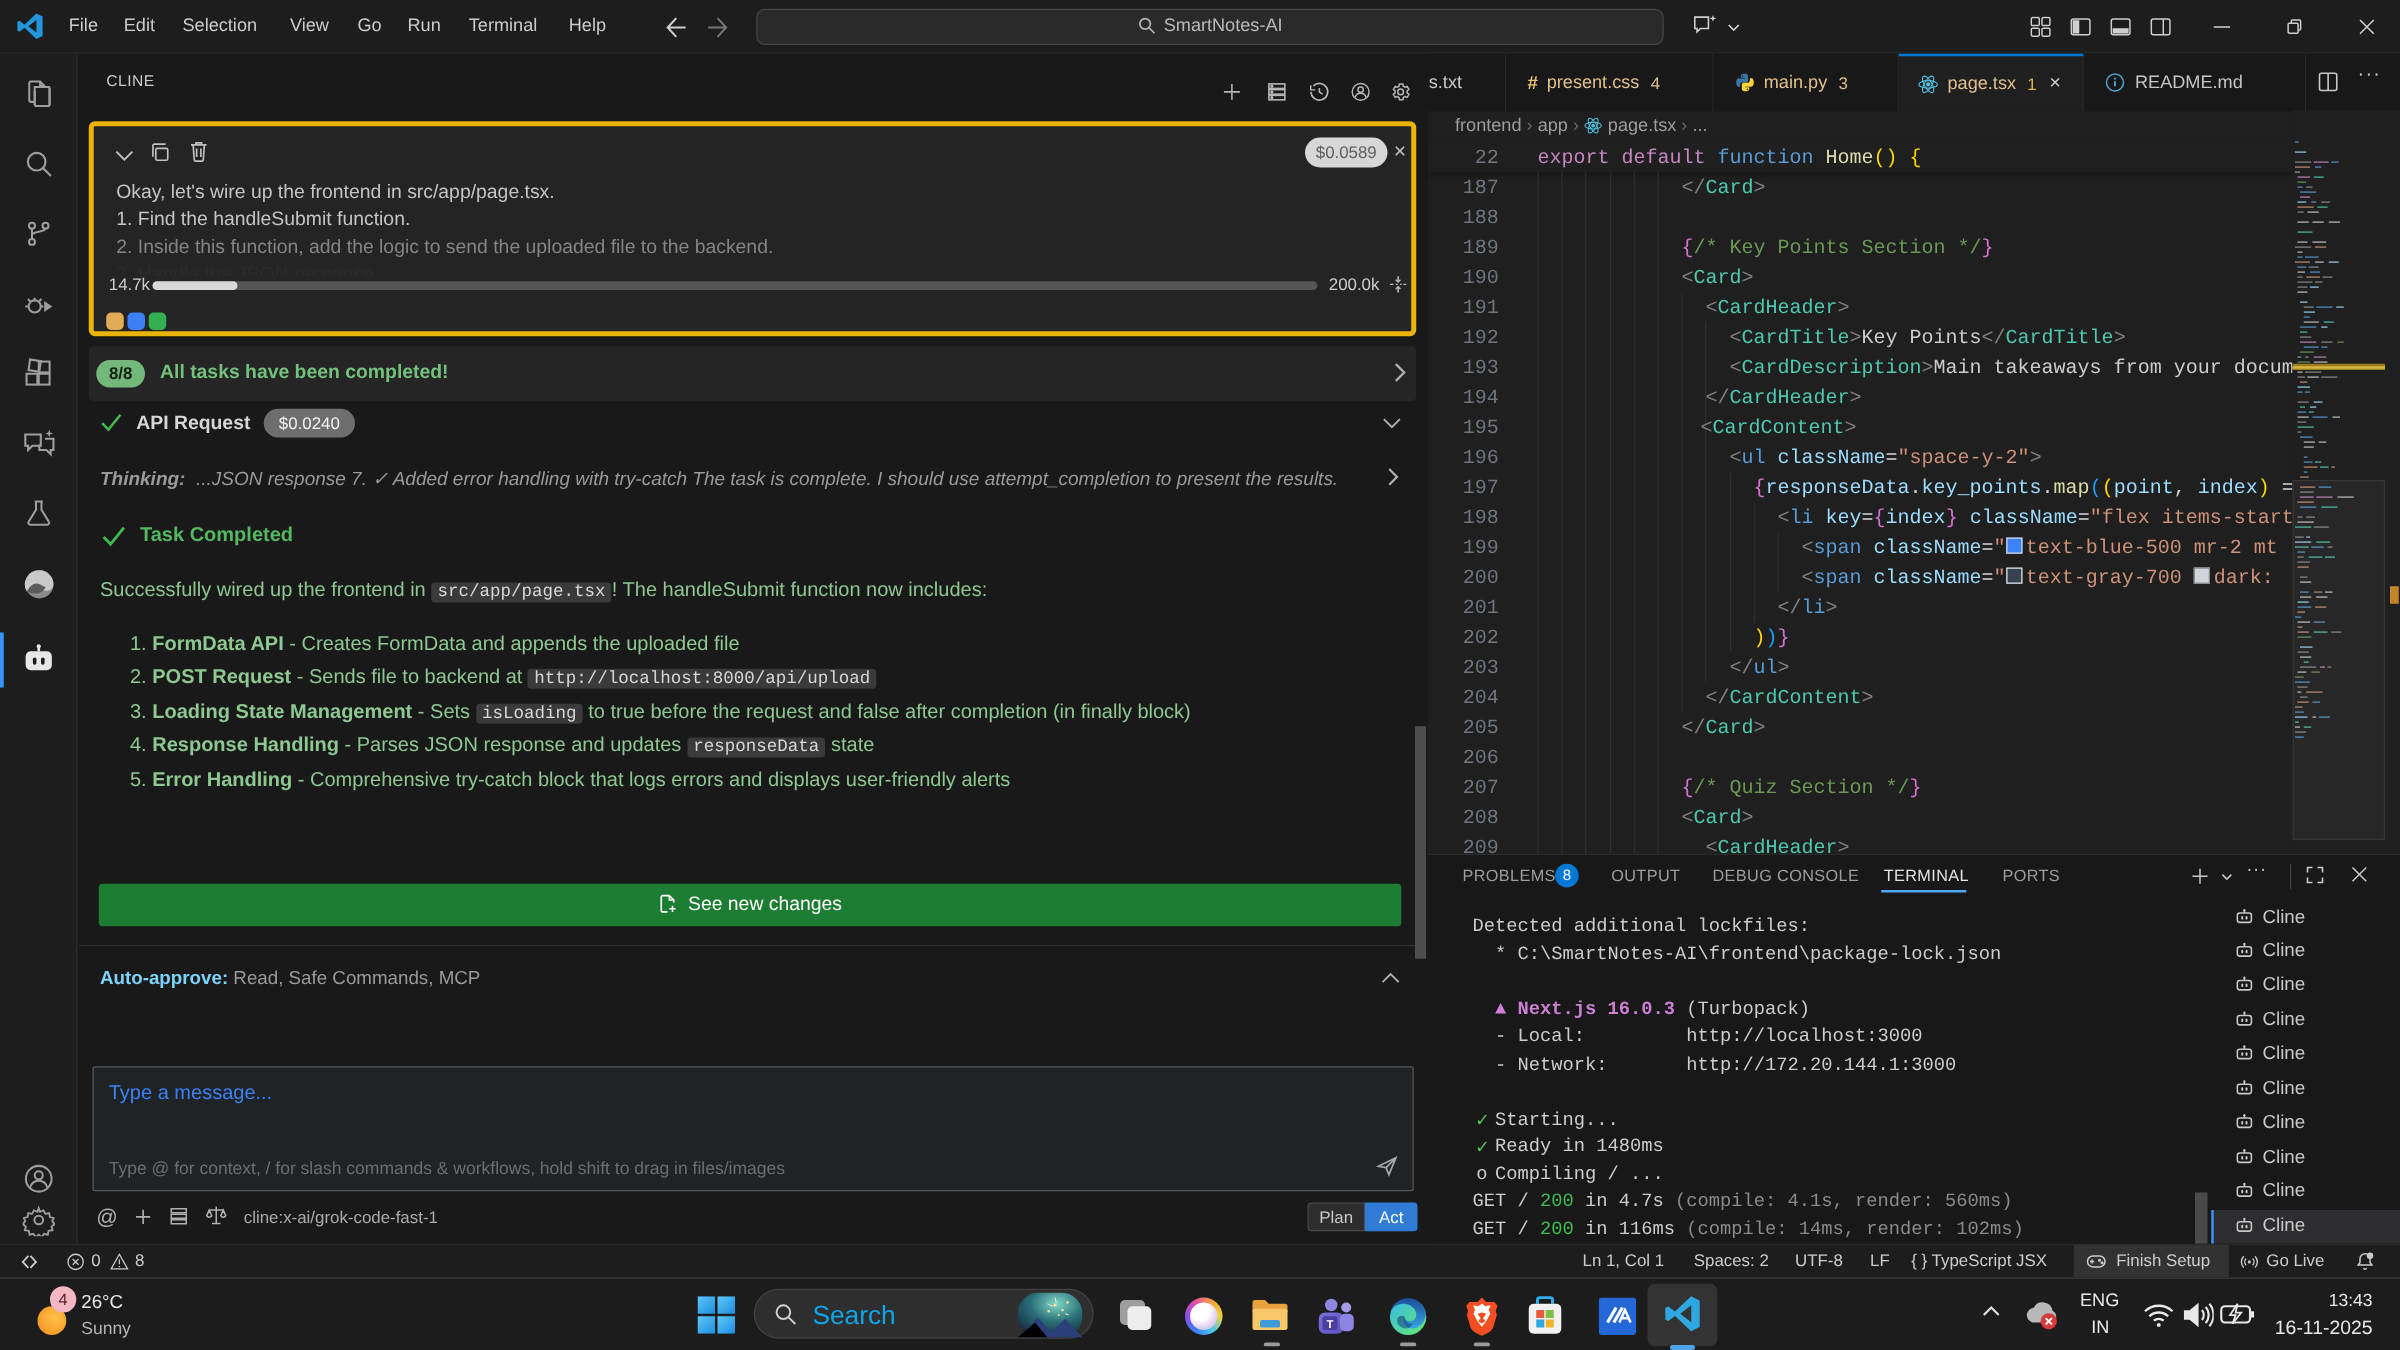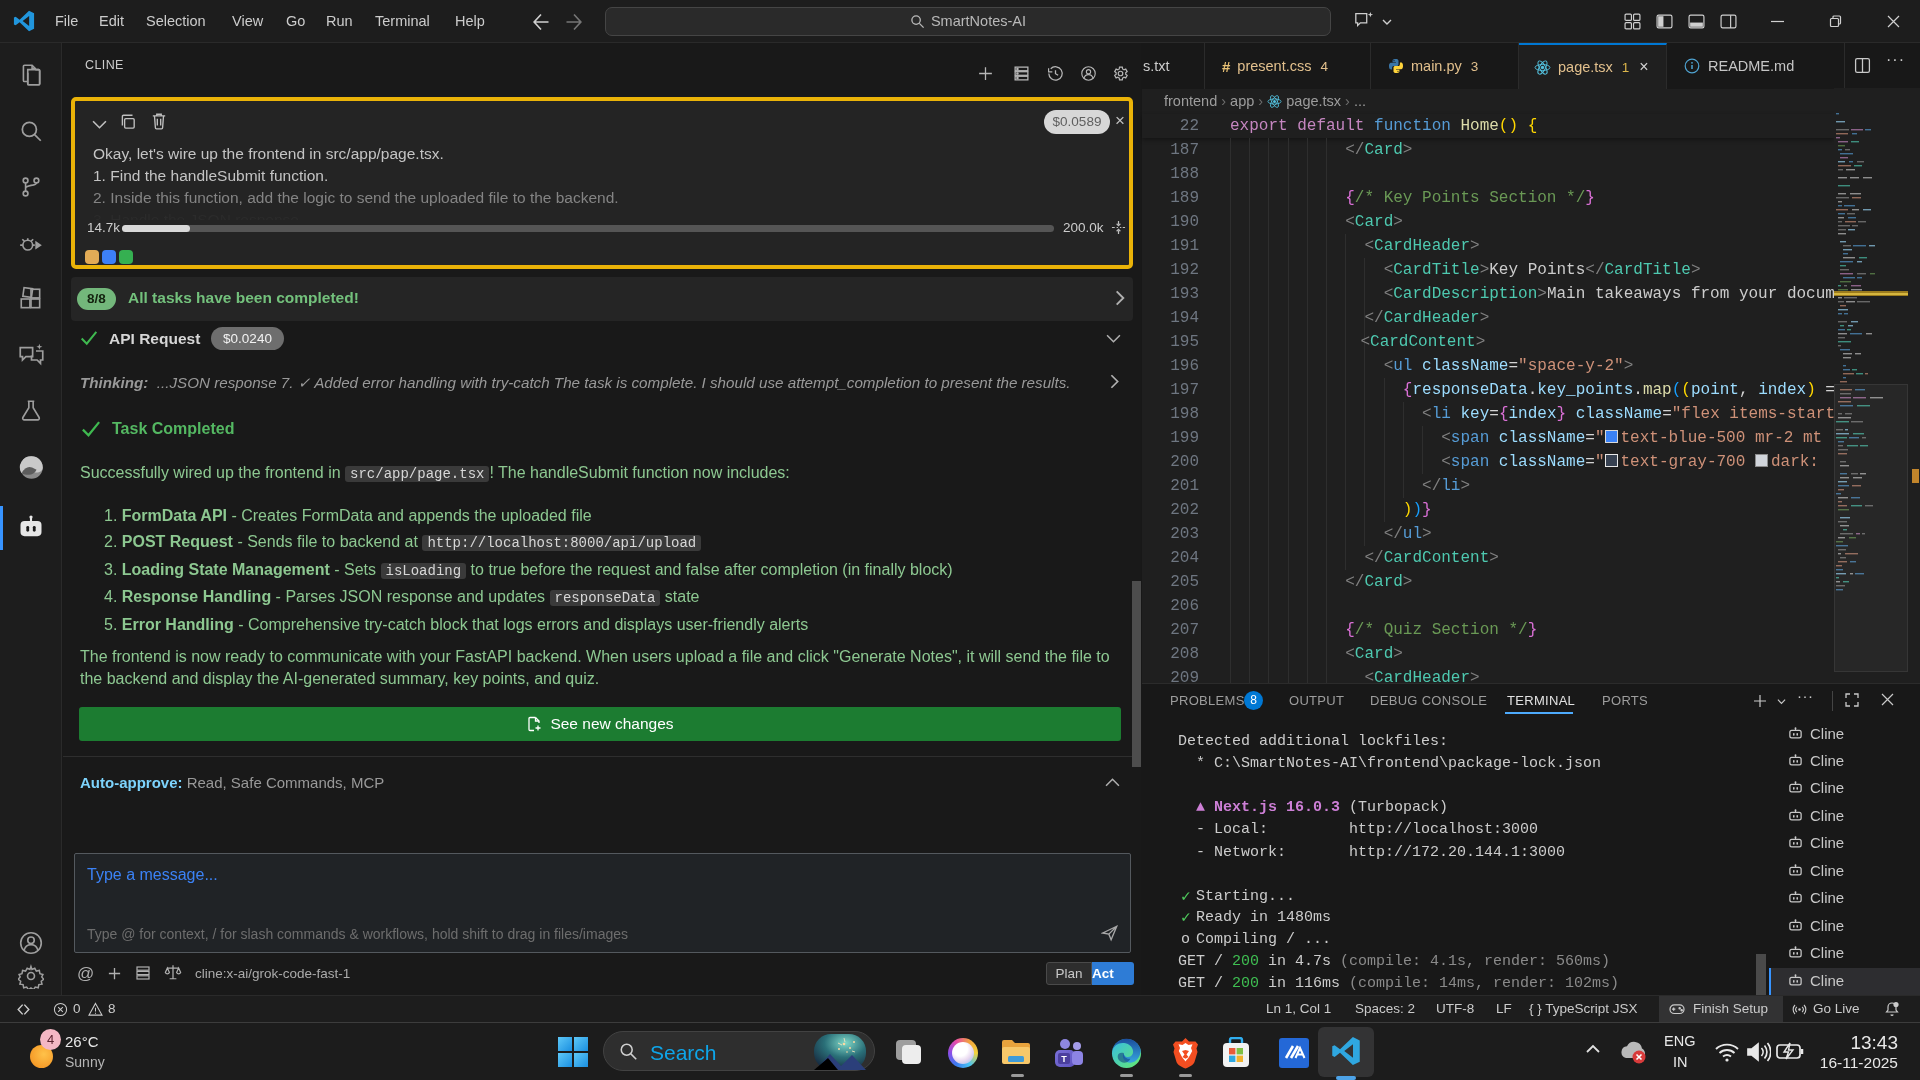--- a/index.html
+++ b/index.html
@@ -264,21 +264,20 @@
         <path d="M1.5 1 L6.5 6 L1.5 11"></path>
       </svg>
 
   <svg class="abs" style="left:18px;top:377px" width="20" height="18" viewBox="0 0 16 14" fill="none" stroke="#3fb950" stroke-width="1.8">
         <path d="M1.5 7.5 L6 12 L14.5 1.5"></path>
       </svg>
   <div class="abs" style="left:49px;top:377px;color:#54b862;font-size:16px;font-weight:bold">Task Completed</div>
 
   <div class="abs gtxt" style="left:17px;top:421px;font-size:16px">Successfully wired up the frontend in <span class="chip">src/app/page.tsx</span>! The handleSubmit function now includes:</div>
   <div class="abs gtxt" style="left:41px;top:460px;font-size:16px;line-height:25.8px">1. <b>FormData API</b> - Creates FormData and appends the uploaded file<br>2. <b>POST Request</b> - Sends file to backend at <span class="chip">http://localhost:8000/api/upload</span><br>3. <b>Loading State Management</b> - Sets <span class="chip">isLoading</span> to true before the request and false after completion (in finally block)<br>4. <b>Response Handling</b> - Parses JSON response and updates <span class="chip">responseData</span> state<br>5. <b>Error Handling</b> - Comprehensive try-catch block that logs errors and displays user-friendly alerts</div>
-  <div class="abs gtxt" style="left:17px;top:603px;width:1046px;font-size:16px;line-height:21.5px">The frontend is now ready to communicate with your FastAPI backend. When users upload a file and click "Generate Notes", it will send the file to the backend and display the AI-generated summary, key points, and quiz.</div>
 
   <div class="abs" style="left:16px;top:664px;width:1042px;height:34px;background:#1c7c31;border-radius:3px;color:#ffffff;font-size:15.5px;text-align:center;line-height:34px"><svg style="vertical-align:-3px;margin-right:8px" width="16" height="16" viewBox="0 0 16 16" fill="none" stroke="#ffffff" stroke-width="1.3">
           <path d="M9.5 1.5 H4 a1 1 0 0 0 -1 1 v11 a1 1 0 0 0 1 1 h4"></path>
           <path d="M9.5 1.5 L13 5 V7"></path>
           <path d="M9.5 1.5 V5 H13"></path>
           <path d="M12 9.5 v5 M9.5 12 h5"></path>
         </svg>See new changes</div>
 
   <div class="abs" style="left:0px;top:713px;width:1078px;height:1px;background:#2e2e2e"></div>
   <div class="abs" style="left:17px;top:731px;font-size:15px;color:#999999"><span style="color:#7dd3fc;font-weight:bold">Auto-approve:</span> Read, Safe Commands, MCP</div>
@@ -303,21 +302,21 @@
         <rect x="2" y="2" width="12" height="3.2"></rect>
         <rect x="2" y="6.4" width="12" height="3.2"></rect>
         <rect x="2" y="10.8" width="12" height="3.2"></rect>
       </svg>
   <svg class="abs" style="left:101px;top:920px" width="18" height="18" viewBox="0 0 16 16" fill="none" stroke="#b0b0b0" stroke-width="1.1">
         <path d="M8 2 v12 M5 14 h6 M3 4.5 h10"></path>
         <path d="M3 4.5 l-1.8 4 a2 2 0 0 0 3.6 0 z M13 4.5 l-1.8 4 a2 2 0 0 0 3.6 0 z"></path>
       </svg>
   <div class="abs" style="left:132px;top:923px;color:#ababab;font-size:13.5px">cline:x-ai/grok-code-fast-1</div>
   <div class="abs" style="left:983px;top:919px;width:46px;height:23px;background:#2d2d2d;border:1px solid #4a4a4a;border-radius:3px 0 0 3px;color:#c8c8c8;font-size:13.5px;text-align:center;line-height:22px">Plan</div>
-  <div class="abs" style="left:1029px;top:919px;width:42px;height:23px;background:#2e7cd6;border-radius:0 3px 3px 0;color:#ffffff;font-size:13.5px;font-weight:bold;text-align:left;line-height:23px">Act</div>
+  <div class="abs" style="left:1029px;top:919px;width:42px;height:23px;background:#2e7cd6;border-radius:0 3px 3px 0;color:#ffffff;font-size:13.5px;font-weight:normal;text-align:center;line-height:23px">Act</div>
 
   <div class="abs" style="left:1069px;top:538px;width:9px;height:186px;background:#4d4d4d"></div>
 </div>
 
 <div id="editor">
 
   <div class="abs" style="left:0;top:0;width:778px;height:45px;background:#181818"></div>
   <div class="tab" style="left:0;width:63px">
         <span style="margin-left:1px;color:#cccccc">s.txt</span>
       </div>
@@ -918,16 +917,16 @@
       </svg>
   <svg class="abs" style="left:1745px;top:17px" width="26" height="24" viewBox="0 0 26 24" fill="none" stroke="#e8e8e8" stroke-width="1.7">
         <path d="M3 9 h4 l6-5 v16 l-6-5 H3 z" fill="#e8e8e8"></path>
         <path d="M16.5 8 a6 6 0 0 1 0 8 M19.5 5.5 a10 10 0 0 1 0 13 M22.5 3 a14 14 0 0 1 0 18"></path>
       </svg>
   <svg class="abs" style="left:1776px;top:18px" width="28" height="20" viewBox="0 0 28 20" fill="none" stroke="#e8e8e8" stroke-width="1.7">
         <rect x="1" y="4" width="23" height="13" rx="3"></rect>
         <path d="M26 8 v5" stroke-width="2.5"></path>
         <path d="M14 2 L8 11 h4.5 L10 18 L17 9 h-4.5 z" fill="#1c1c1c" stroke="#e8e8e8" stroke-width="1.4"></path>
       </svg>
-  <div class="abs" style="left:1848px;top:9px;width:50px;text-align:right;color:#e8e8e8;font-size:19px">13:43</div>
+  <div class="abs" style="left:1848px;top:9px;width:50px;text-align:right;color:#e8e8e8;font-size:14px">13:43</div>
   <div class="abs" style="left:1818px;top:31px;width:80px;text-align:right;color:#e8e8e8;font-size:15.5px">16-11-2025</div>
 </div>
 </div>
 
 </body></html>

